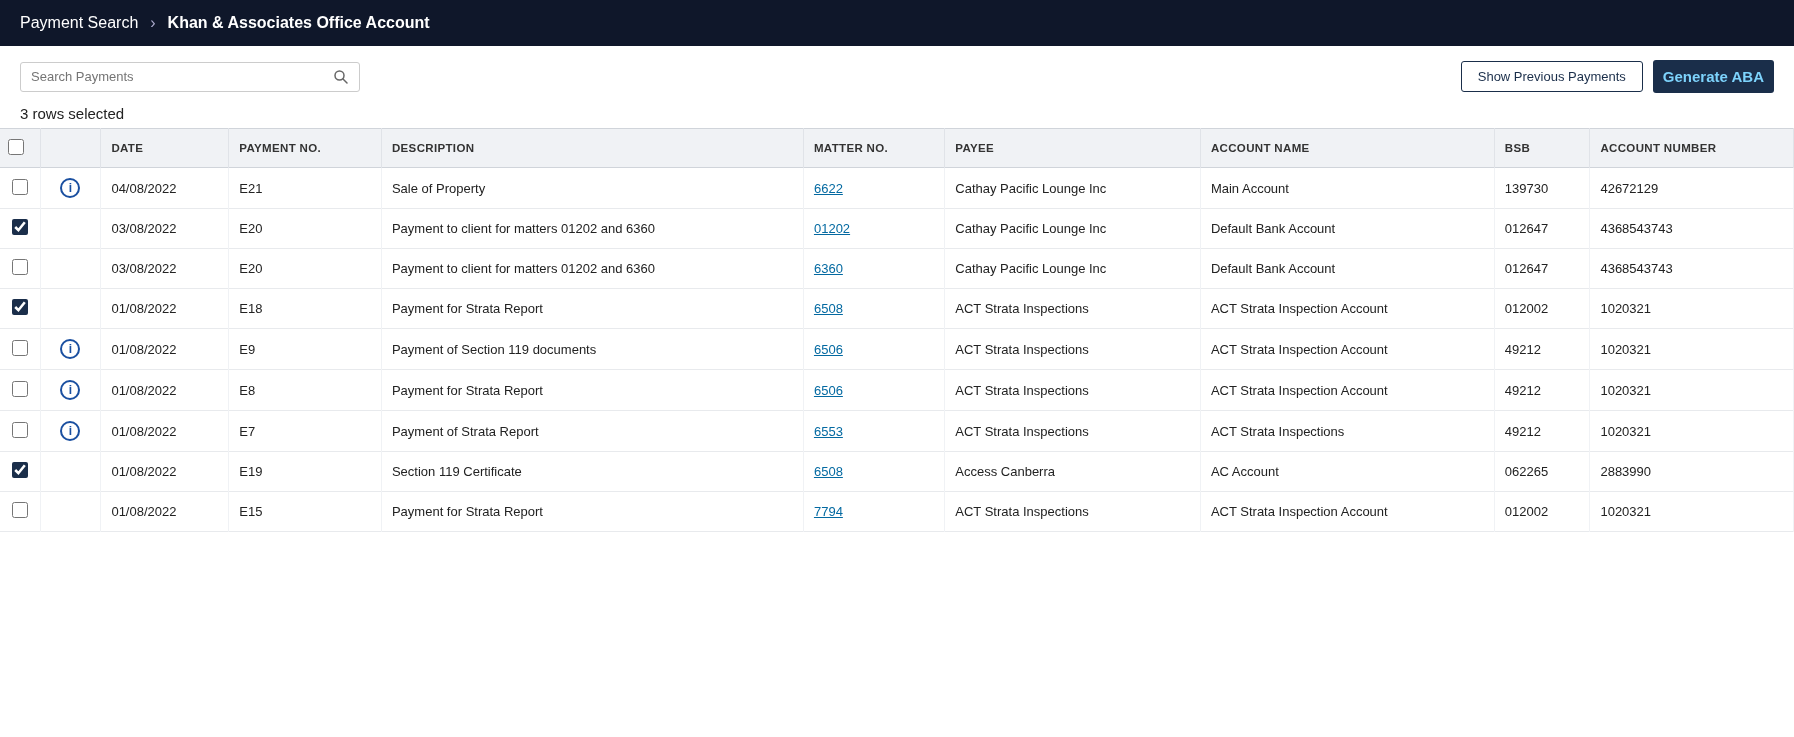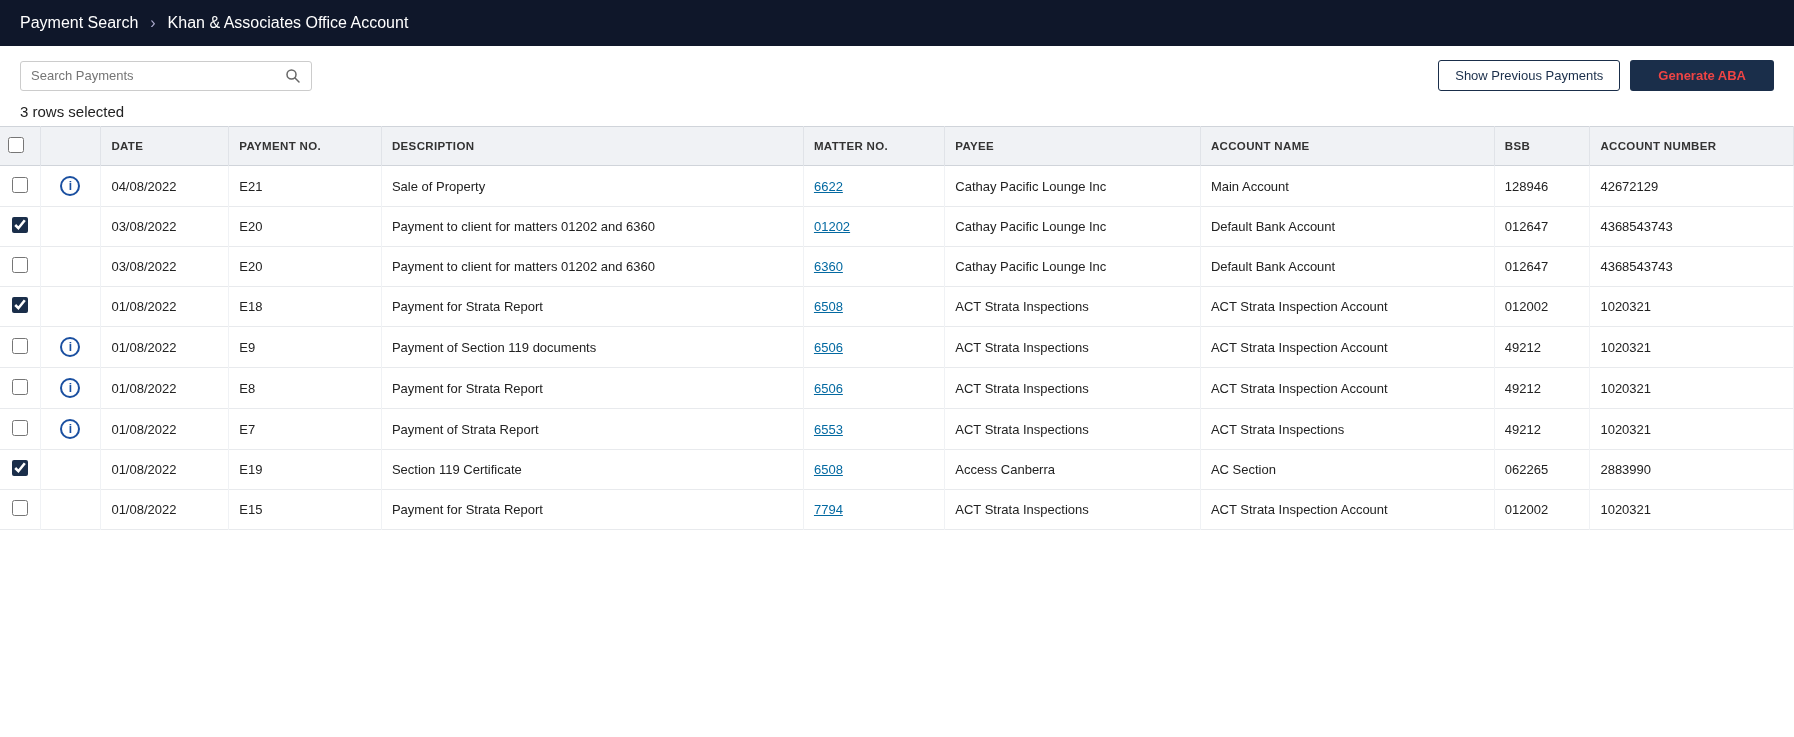--- a/index.html
+++ b/index.html
@@ -10,37 +10,37 @@
       background: #0f172a;
       color: #fff;
       padding: 14px 20px;
       display: flex;
       align-items: center;
       gap: 8px;
       font-size: 16px;
     }
     .header-breadcrumb-item { color: #fff; font-weight: 400; }
     .header-separator { color: #aac; margin: 0 4px; }
-    .header-title { color: #fff; font-weight: 400; }
+    .header-title { color: #fff; font-weight: 700; }
 
     
     .toolbar {
       display: flex;
       align-items: center;
       justify-content: space-between;
       padding: 14px 20px 8px 20px;
       background: #fff;
     }
     .search-box {
       display: flex;
       align-items: center;
       border: 1px solid #ccc;
       border-radius: 3px;
       padding: 6px 10px;
-      width: 292px;
+      width: 340px;
       gap: 8px;
     }
     .search-input {
       border: none;
       outline: none;
       font-size: 13px;
       width: 100%;
       color: #555;
     }
     .search-icon-svg { color: #555; flex-shrink: 0; }
@@ -56,23 +56,23 @@
       color: #1a2e4a;
       padding: 7px 16px;
       font-size: 13px;
       cursor: pointer;
       border-radius: 3px;
       text-align: center;
     }
     .btn-primary {
       border: none;
       background: #1a2e4a;
-      color: #ef4444;
-      padding: 8px 28px;
-      font-size: 13px;
+      color: #7dd3fc;
+      padding: 8px 10px;
+      font-size: 15px;
       cursor: pointer;
       border-radius: 3px;
       font-weight: 600;
     }
 
     
     .rows-selected {
       padding: 4px 20px 6px 20px;
       font-size: 15px;
       color: #222;
@@ -191,21 +191,21 @@
     <tbody id="table-body">
     <tr>
           <td><input type="checkbox" style=""></td>
           <td style="text-align: center;"><span class="info-icon">i</span></td>
           <td>04/08/2022</td>
           <td>E21</td>
           <td>Sale of Property</td>
           <td><a class="matter-link">6622</a></td>
           <td>Cathay Pacific Lounge Inc</td>
           <td>Main Account</td>
-          <td>128946</td>
+          <td>139730</td>
           <td>42672129</td>
         </tr>
         <tr>
           <td><input type="checkbox" checked="" style=""></td>
           <td style="text-align: center;"></td>
           <td>03/08/2022</td>
           <td>E20</td>
           <td>Payment to client for matters 01202 and 6360</td>
           <td><a class="matter-link">01202</a></td>
           <td>Cathay Pacific Lounge Inc</td>
@@ -274,21 +274,21 @@
           <td>1020321</td>
         </tr>
         <tr>
           <td><input type="checkbox" checked="" style=""></td>
           <td style="text-align: center;"></td>
           <td>01/08/2022</td>
           <td>E19</td>
           <td>Section 119 Certificate</td>
           <td><a class="matter-link">6508</a></td>
           <td>Access Canberra</td>
-          <td>AC Section</td>
+          <td>AC Account</td>
           <td>062265</td>
           <td>2883990</td>
         </tr>
         <tr>
           <td><input type="checkbox" style=""></td>
           <td style="text-align: center;"></td>
           <td>01/08/2022</td>
           <td>E15</td>
           <td>Payment for Strata Report</td>
           <td><a class="matter-link">7794</a></td>

